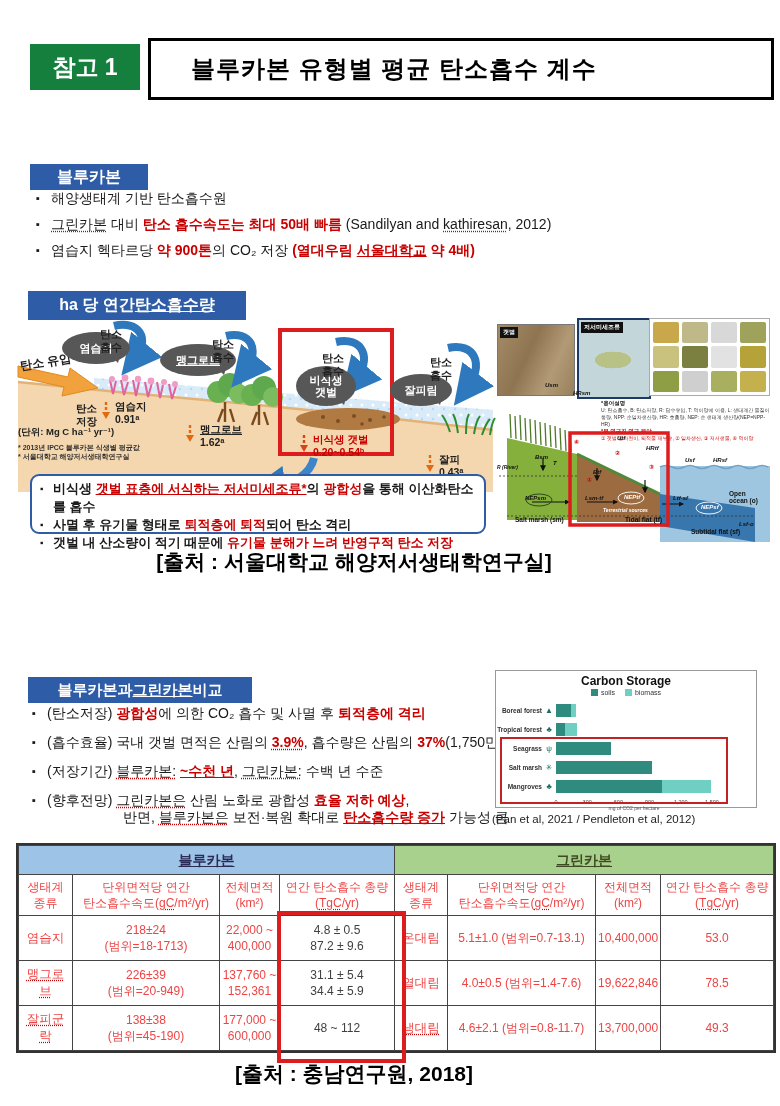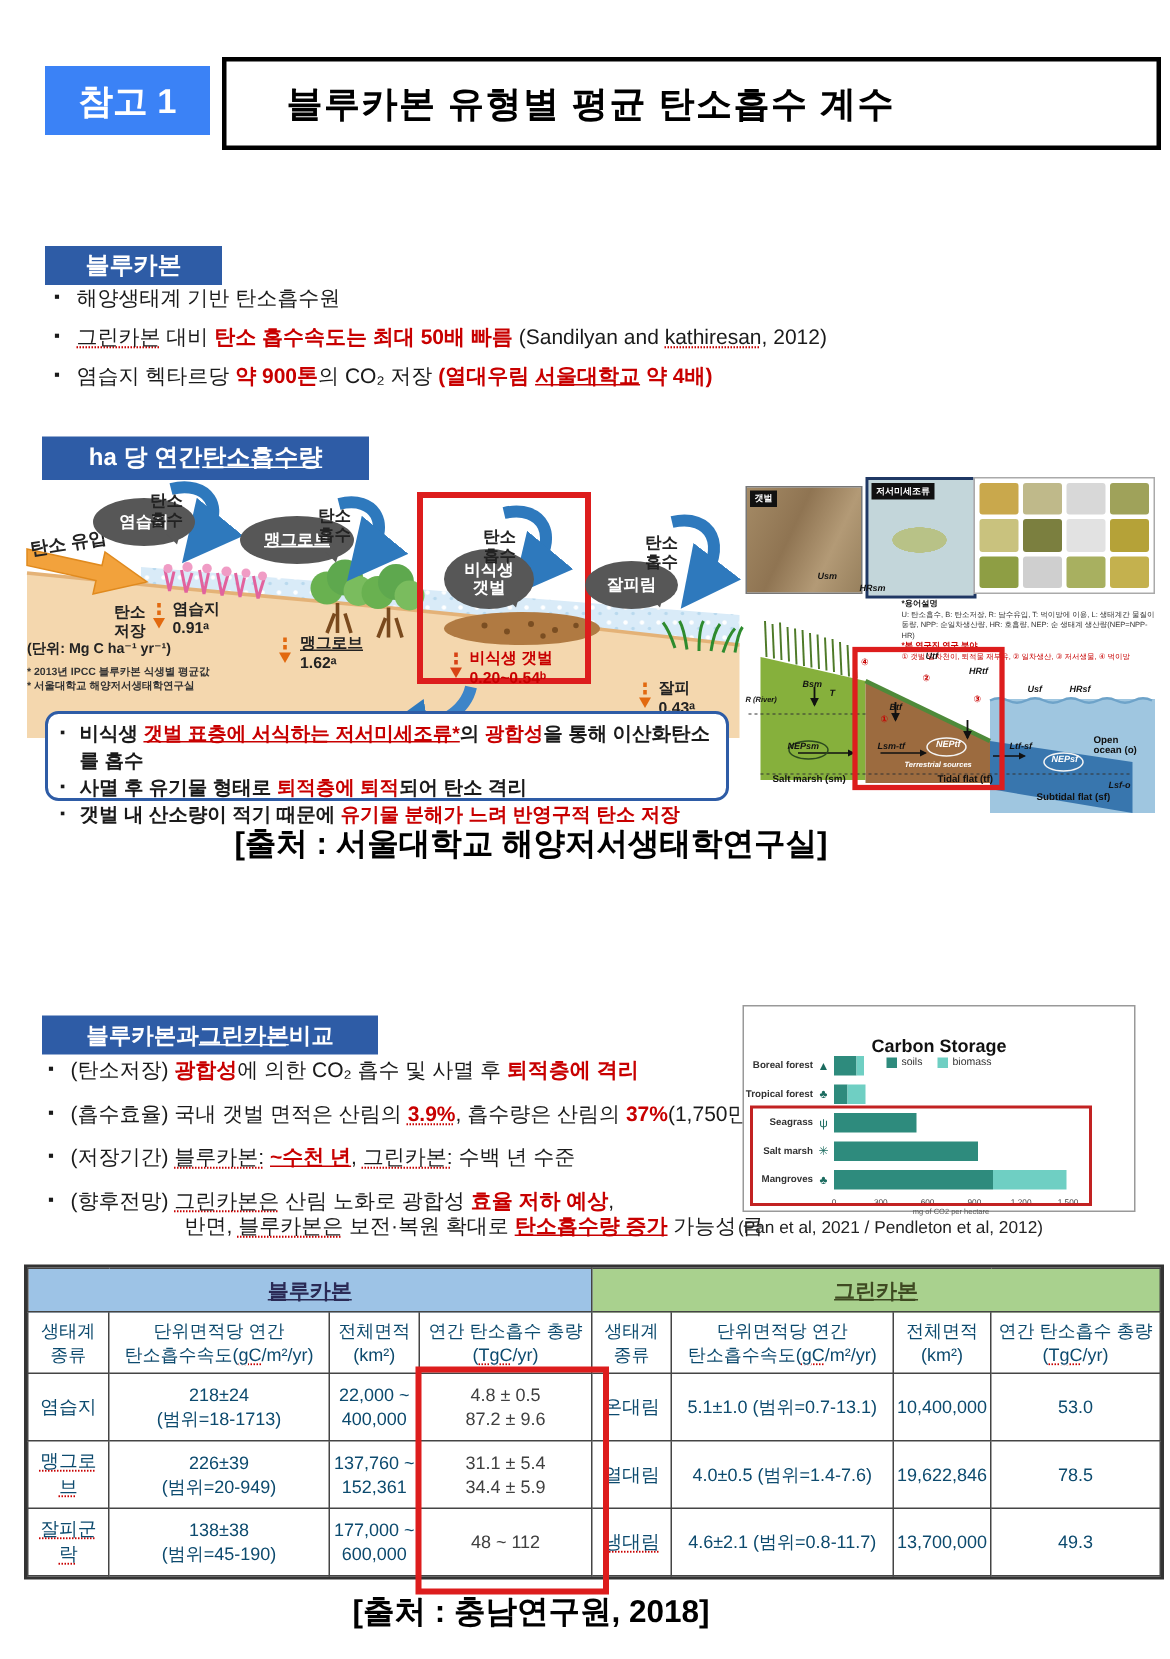--- a/index.html
+++ b/index.html
@@ -3,21 +3,21 @@
 <meta charset="utf-8">
 <style>
   html,body{margin:0;padding:0;background:#fff;}
   body{font-family:"Liberation Sans","DejaVu Sans",sans-serif;color:#1a1a1a;}
   .page{position:relative;width:780px;height:1106px;background:#fff;overflow:hidden;}
   .red{color:#c80000;font-weight:700;}
   .u{text-decoration:underline;}
   .uw{text-decoration:underline dotted #c80000;text-underline-offset:2px;}
   .pre{white-space:pre-line;}
   
-  .ref-badge{position:absolute;left:30px;top:44px;width:110px;height:46px;background:#3b82f6;
+  .ref-badge{position:absolute;left:30px;top:44px;width:110px;height:46px;background:#15803d;
     color:#fff;font-size:23px;font-weight:700;display:flex;align-items:center;justify-content:center;}
   .title-box{position:absolute;left:148px;top:38px;width:620px;height:56px;border:3px solid #000;
     display:flex;align-items:center;}
   .title-box span{font-size:24px;font-weight:700;letter-spacing:1px;padding-left:40px;color:#000;}
   
   .badge{position:absolute;background:#2e5ca6;color:#fff;font-weight:700;
     display:flex;align-items:center;justify-content:center;}
   .b1{left:30px;top:164px;width:118px;height:26px;font-size:16px;}
   .b2{left:28px;top:291px;width:218px;height:29px;font-size:16px;}
   .b3{left:28px;top:677px;width:224px;height:26px;font-size:15px;}
@@ -84,39 +84,39 @@
     border-radius:9px;padding:4px 8px;box-sizing:border-box;background:#fff;}
   .tbox ul{list-style:none;margin:0;padding:0;font-size:13px;font-weight:700;}
   .tbox li{position:relative;padding-left:13px;line-height:18px;}
   .tbox li::before{content:"▪";position:absolute;left:0;top:0;font-size:0.75em;}
   
   .src{position:absolute;left:0;width:708px;text-align:center;font-size:21px;font-weight:700;color:#000;}
   .src1{top:548px;} .src2{top:1060px;}
   
   .chart-panel{position:absolute;left:495px;top:670px;width:262px;height:138px;border:1.5px solid #999;
     background:#fff;box-sizing:border-box;}
-  .cs-title{text-align:center;font-size:12px;font-weight:700;margin-top:19px;color:#111;}
+  .cs-title{text-align:center;font-size:12px;font-weight:700;margin-top:3px;color:#111;}
   .cs-legend{display:flex;justify-content:center;gap:10px;font-size:7px;color:#333;margin-top:1px;}
   .cs-lgit{display:flex;align-items:center;gap:3px;}
   .cs-sw{width:7px;height:7px;display:inline-block;}
   .cs-rows{position:absolute;left:0;top:30px;width:100%;}
   .cs-row{display:flex;align-items:center;height:19px;}
   .cs-lab{width:46px;text-align:right;font-size:6.5px;font-weight:700;color:#333;flex:none;}
   .cs-ic{width:14px;text-align:center;font-size:8px;color:#1b6b5f;flex:none;}
   .cs-track{position:relative;width:156px;height:13px;flex:none;display:flex;}
   .cs-seg{height:100%;}
   .cs-axis{position:absolute;left:60px;top:128px;width:156px;height:8px;}
   .cs-tick{position:absolute;transform:translateX(-50%);font-size:5.5px;color:#444;}
   .cs-xlabel{position:absolute;left:60px;top:134px;width:156px;text-align:center;font-size:5px;color:#555;}
   .cs-redbox{position:absolute;left:4px;top:66px;width:224px;height:63px;border:2.5px solid #c22222;}
   .chart-cap{position:absolute;left:492px;top:813px;font-size:11.5px;color:#222;}
   
   .ctab{position:absolute;left:18px;top:845px;border-collapse:collapse;table-layout:fixed;}
   .ctab td{border:1px solid #444;text-align:center;vertical-align:middle;font-size:12px;
-    white-space:pre-line;line-height:1.35;padding:0 2px;color:#0c4a6e;}
+    white-space:pre-line;line-height:1.35;padding:0 2px;color:#ef4444;}
   .ctab .h1 td{height:28px;font-size:14px;font-weight:700;}
   .ctab .hblue{background:#9dc3e6;color:#2a2a55;}
   .ctab .hgreen{background:#a9d18e;color:#3f4a22;}
   .ctab .h2 td{height:40px;font-size:12px;}
   .ctab .dr td{height:44px;}
   .ctab .rlab{font-size:12.5px;}
   .ctab .tot{color:#404040;font-weight:500;}
   .tab-redbox{position:absolute;left:277px;top:911px;width:121px;height:144px;border:4px solid #dd1d1d;}
   .outer{outline:2px solid #333;}
 </style>

